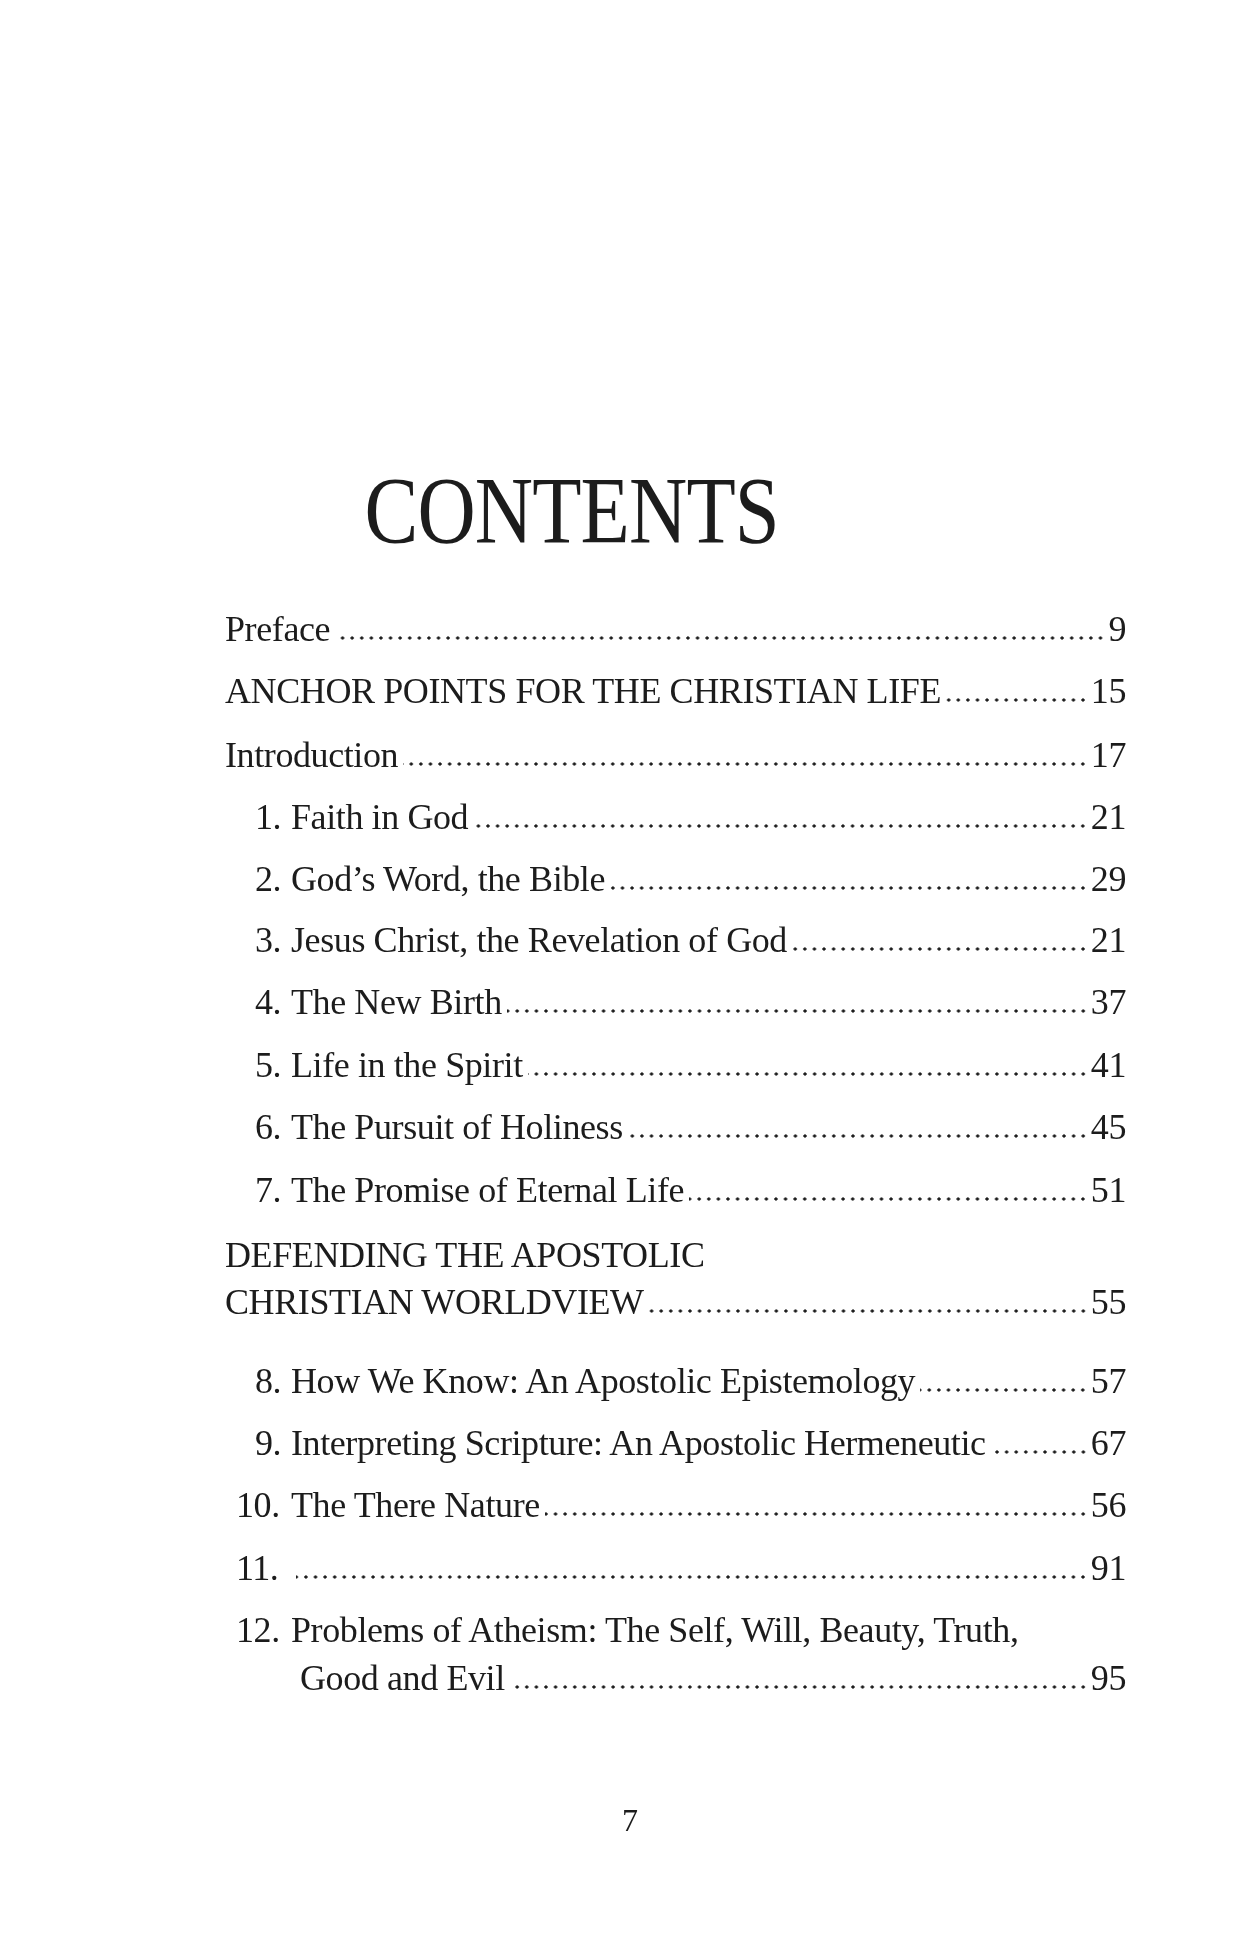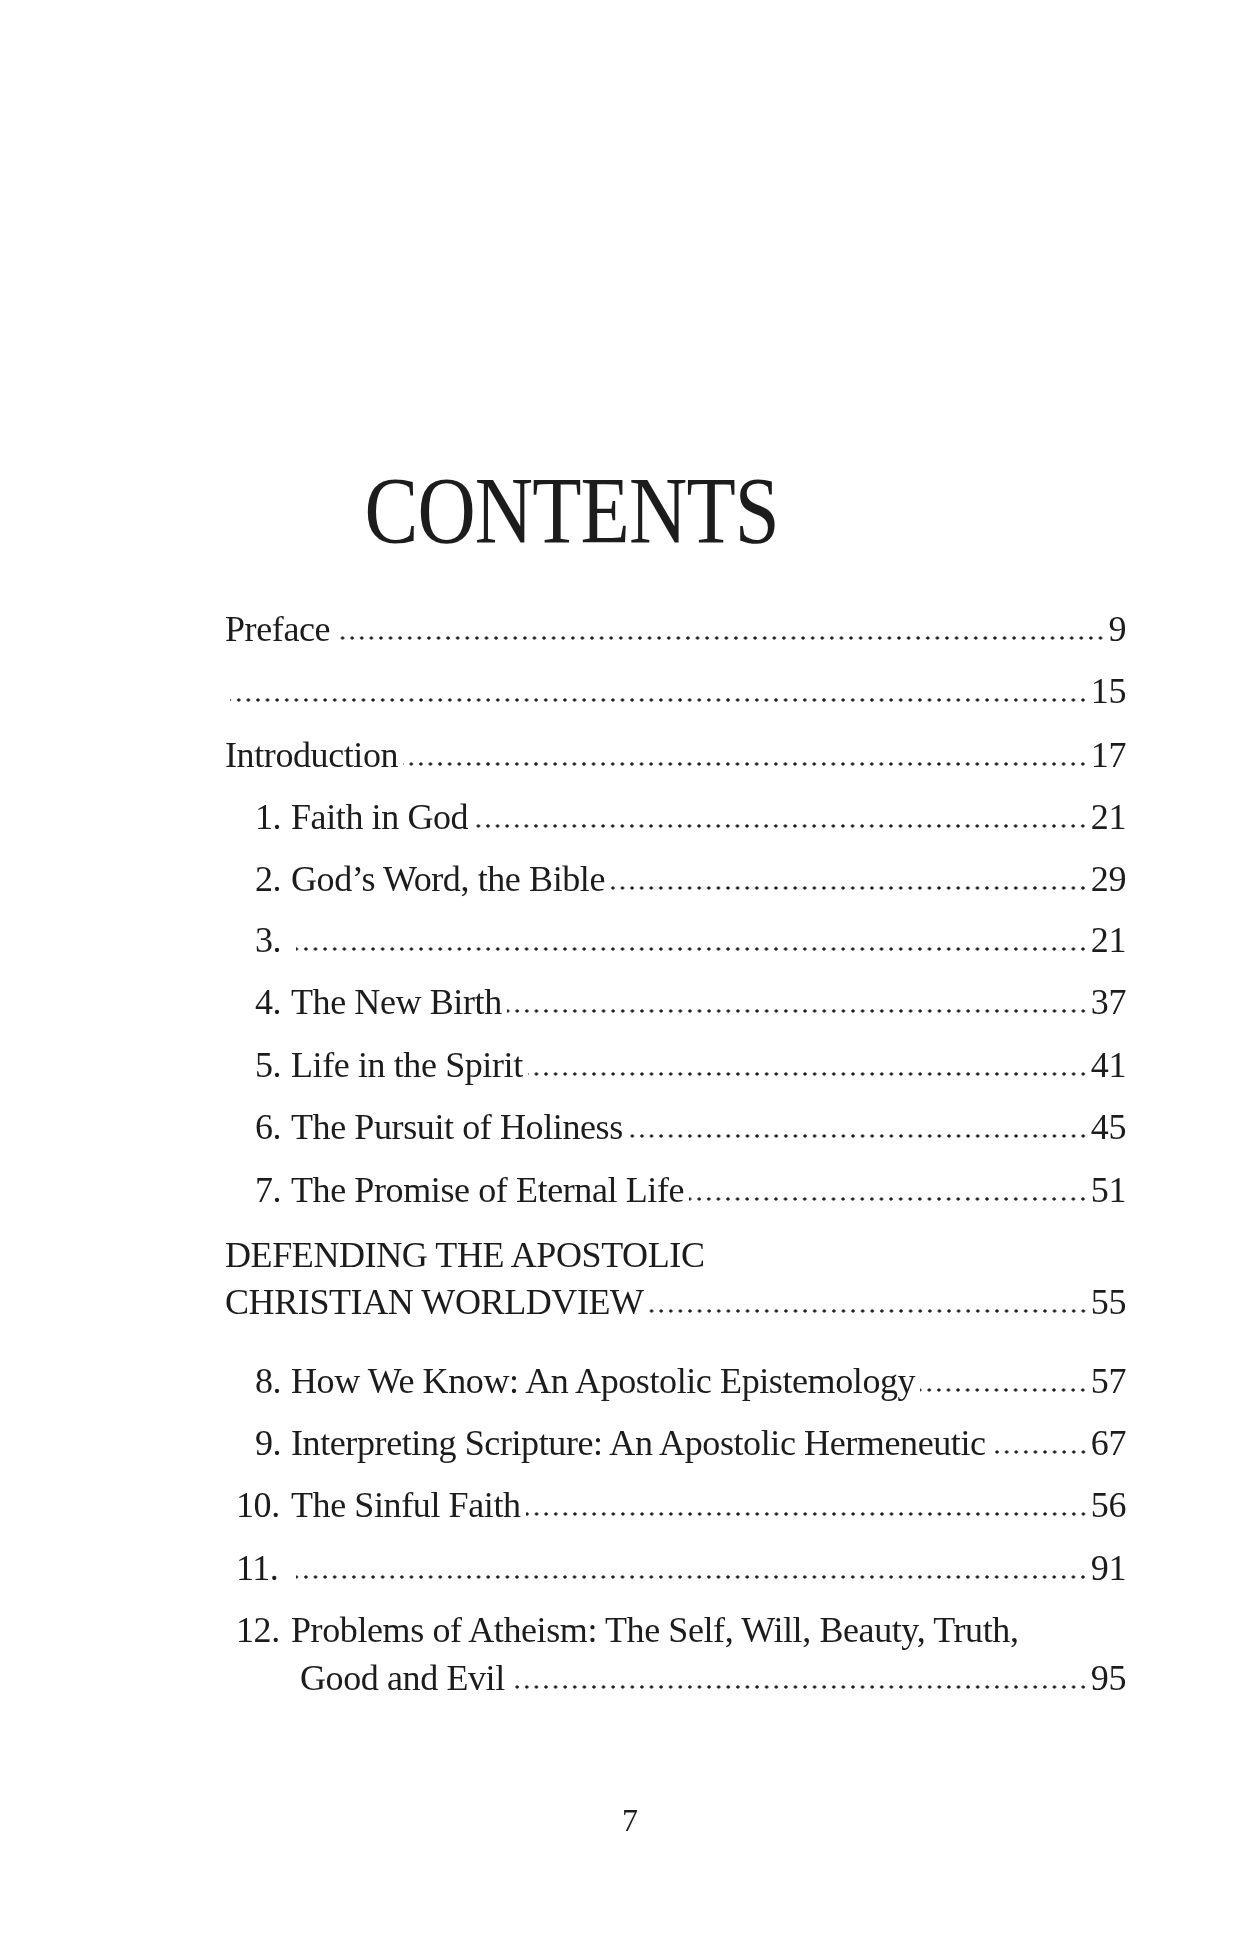--- a/index.html
+++ b/index.html
@@ -99,20 +99,21 @@
 
 <div class="toc">
 
   <div class="toc-row level-0" style="top:607px">
     <span class="title">Preface</span>
     <span class="leader"></span>
     <span class="page">9</span>
   </div>
 
   <div class="toc-row level-0" style="top:669px">
+    <span class="title">ANCHOR POINTS FOR THE CHRISTIAN LIFE</span>
     <span class="leader"></span>
     <span class="page">15</span>
   </div>
 
   <div class="toc-row level-0" style="top:733px">
     <span class="title">Introduction</span>
     <span class="leader"></span>
     <span class="page">17</span>
   </div>
 
@@ -125,20 +126,21 @@
 
   <div class="toc-row level-1" style="top:857px">
     <span class="num">2.</span>
     <span class="title">God’s Word, the Bible</span>
     <span class="leader"></span>
     <span class="page">29</span>
   </div>
 
   <div class="toc-row level-1" style="top:918px">
     <span class="num">3.</span>
+    <span class="title">Jesus Christ, the Revelation of God</span>
     <span class="leader"></span>
     <span class="page">21</span>
   </div>
 
   <div class="toc-row level-1" style="top:980px">
     <span class="num">4.</span>
     <span class="title">The New Birth</span>
     <span class="leader"></span>
     <span class="page">37</span>
   </div>
@@ -180,21 +182,21 @@
 
   <div class="toc-row level-1" style="top:1421px">
     <span class="num">9.</span>
     <span class="title">Interpreting Scripture: An Apostolic Hermeneutic</span>
     <span class="leader"></span>
     <span class="page">67</span>
   </div>
 
   <div class="toc-row level-1w" style="top:1483px">
     <span class="num">10.</span>
-    <span class="title">The Sinful Faith</span>
+    <span class="title">The There Nature</span>
     <span class="leader"></span>
     <span class="page">56</span>
   </div>
 
   <div class="toc-row level-1w" style="top:1546px">
     <span class="num">11.</span>
     <span class="leader"></span>
     <span class="page">91</span>
   </div>
 

